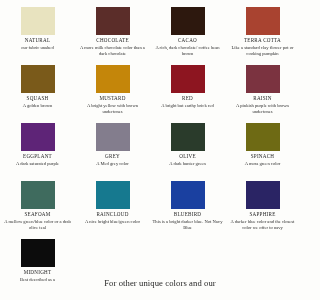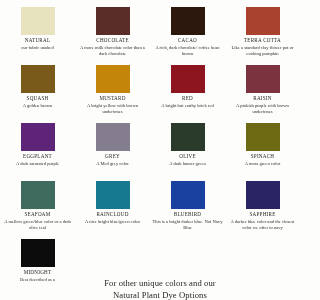--- a/index.html
+++ b/index.html
@@ -188,16 +188,15 @@
     <div class="swatch-cell">
       <span class="swatch-chip" style="background:#0C0C0C"></span>
       <span class="swatch-name">MIDNIGHT</span>
       <span class="swatch-desc">Best described as a</span>
     </div>
 
   </div>
 
   <div class="footer">
     <span class="footer-line footer-shift">For other unique colors and our</span>
-    <span class="footer-line footer-shift">Natural Plant Dye Options</span>
   </div>
 
 </div>
 
 </body></html>

